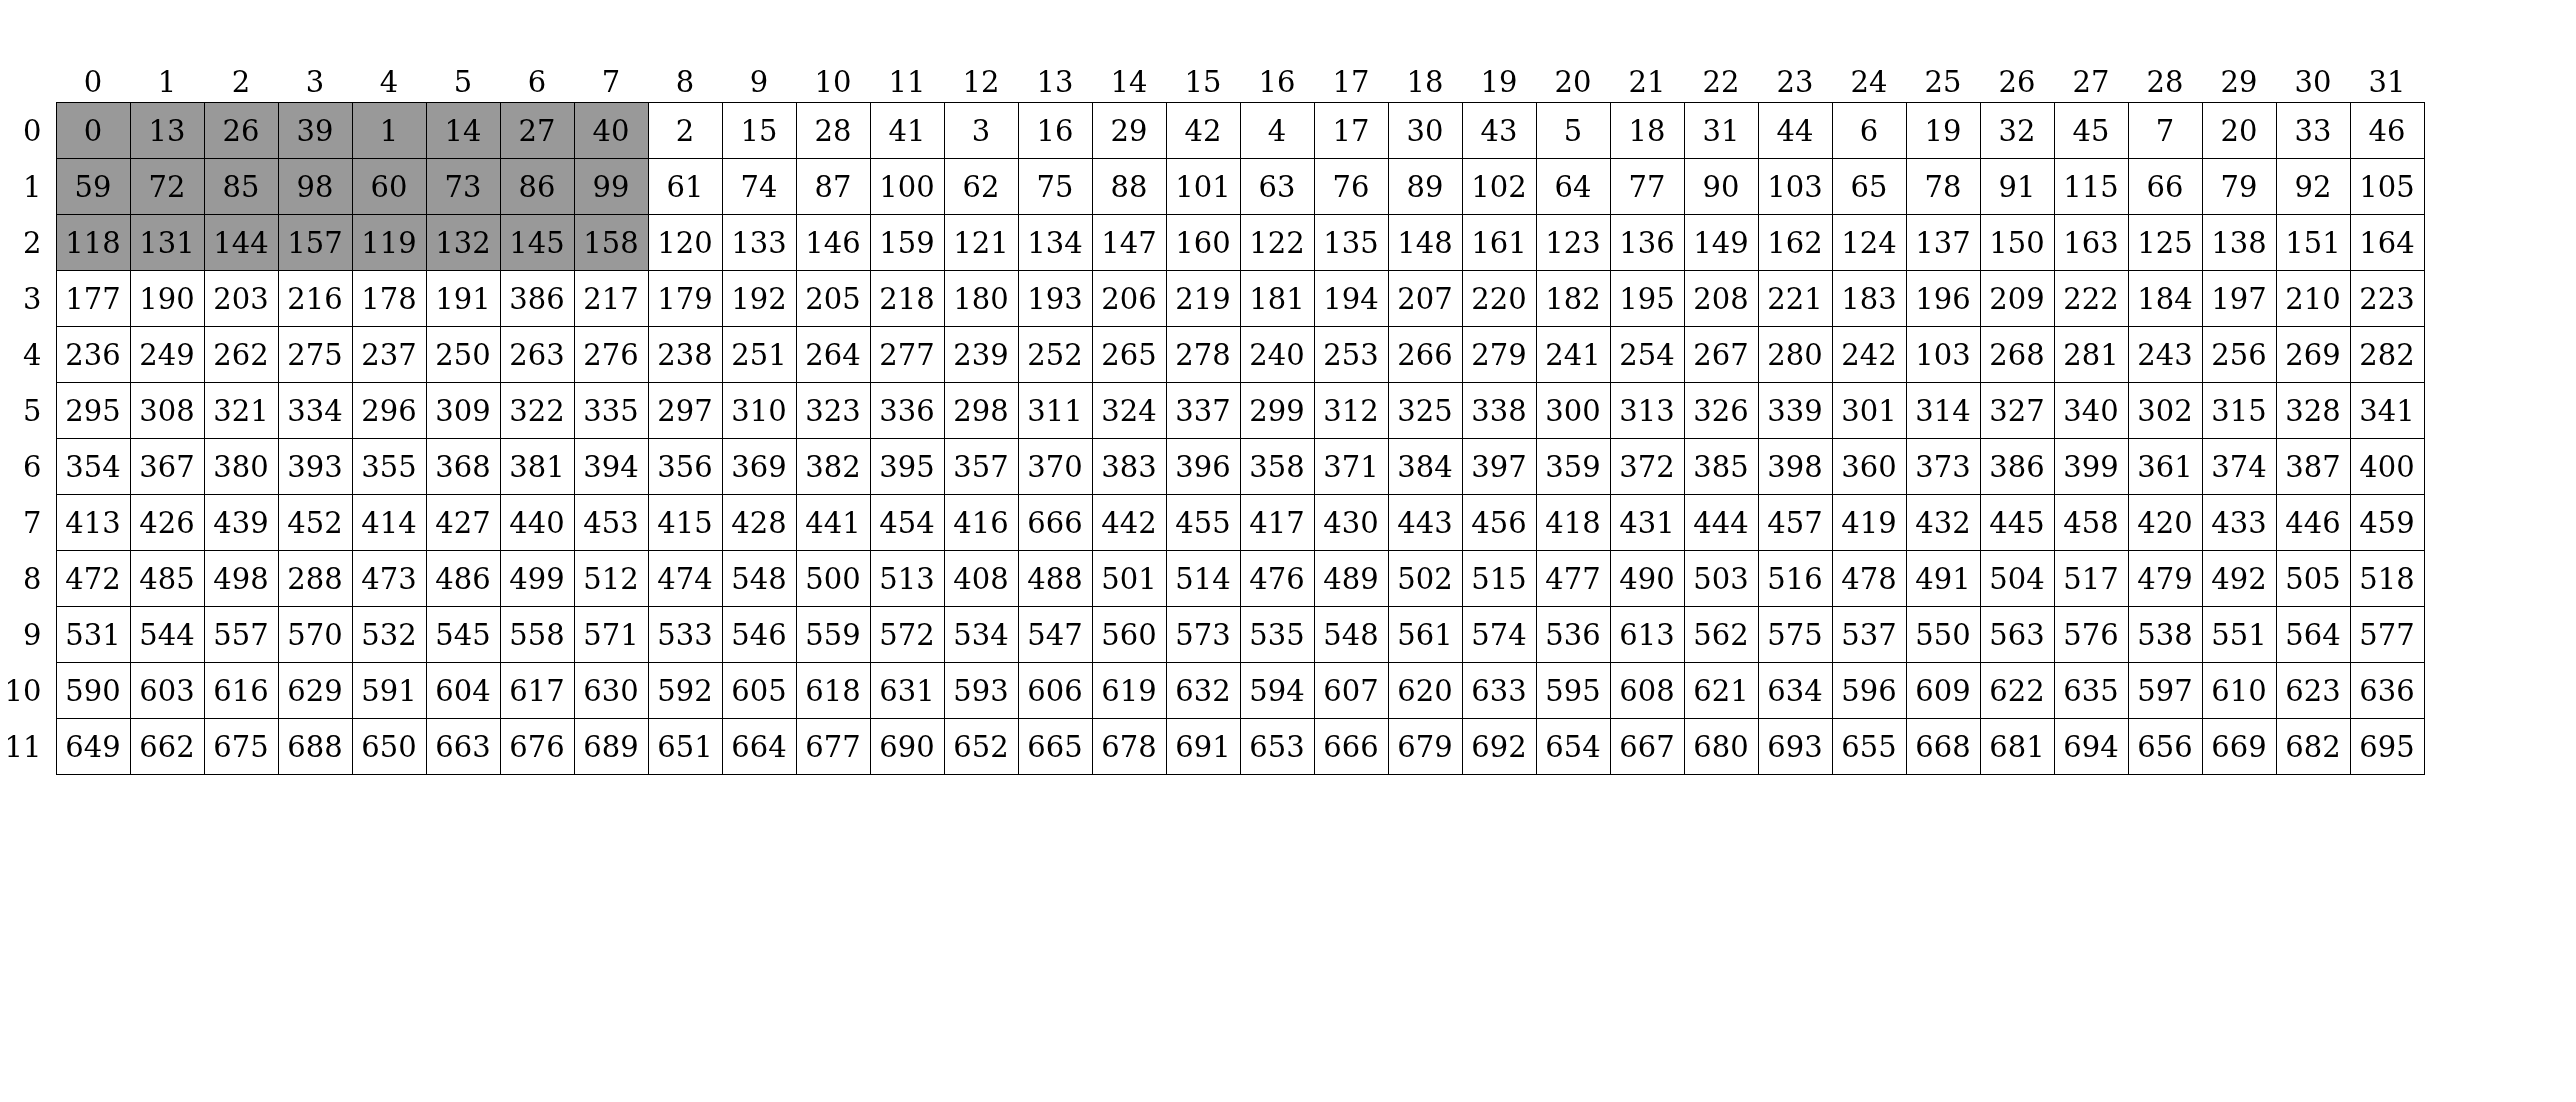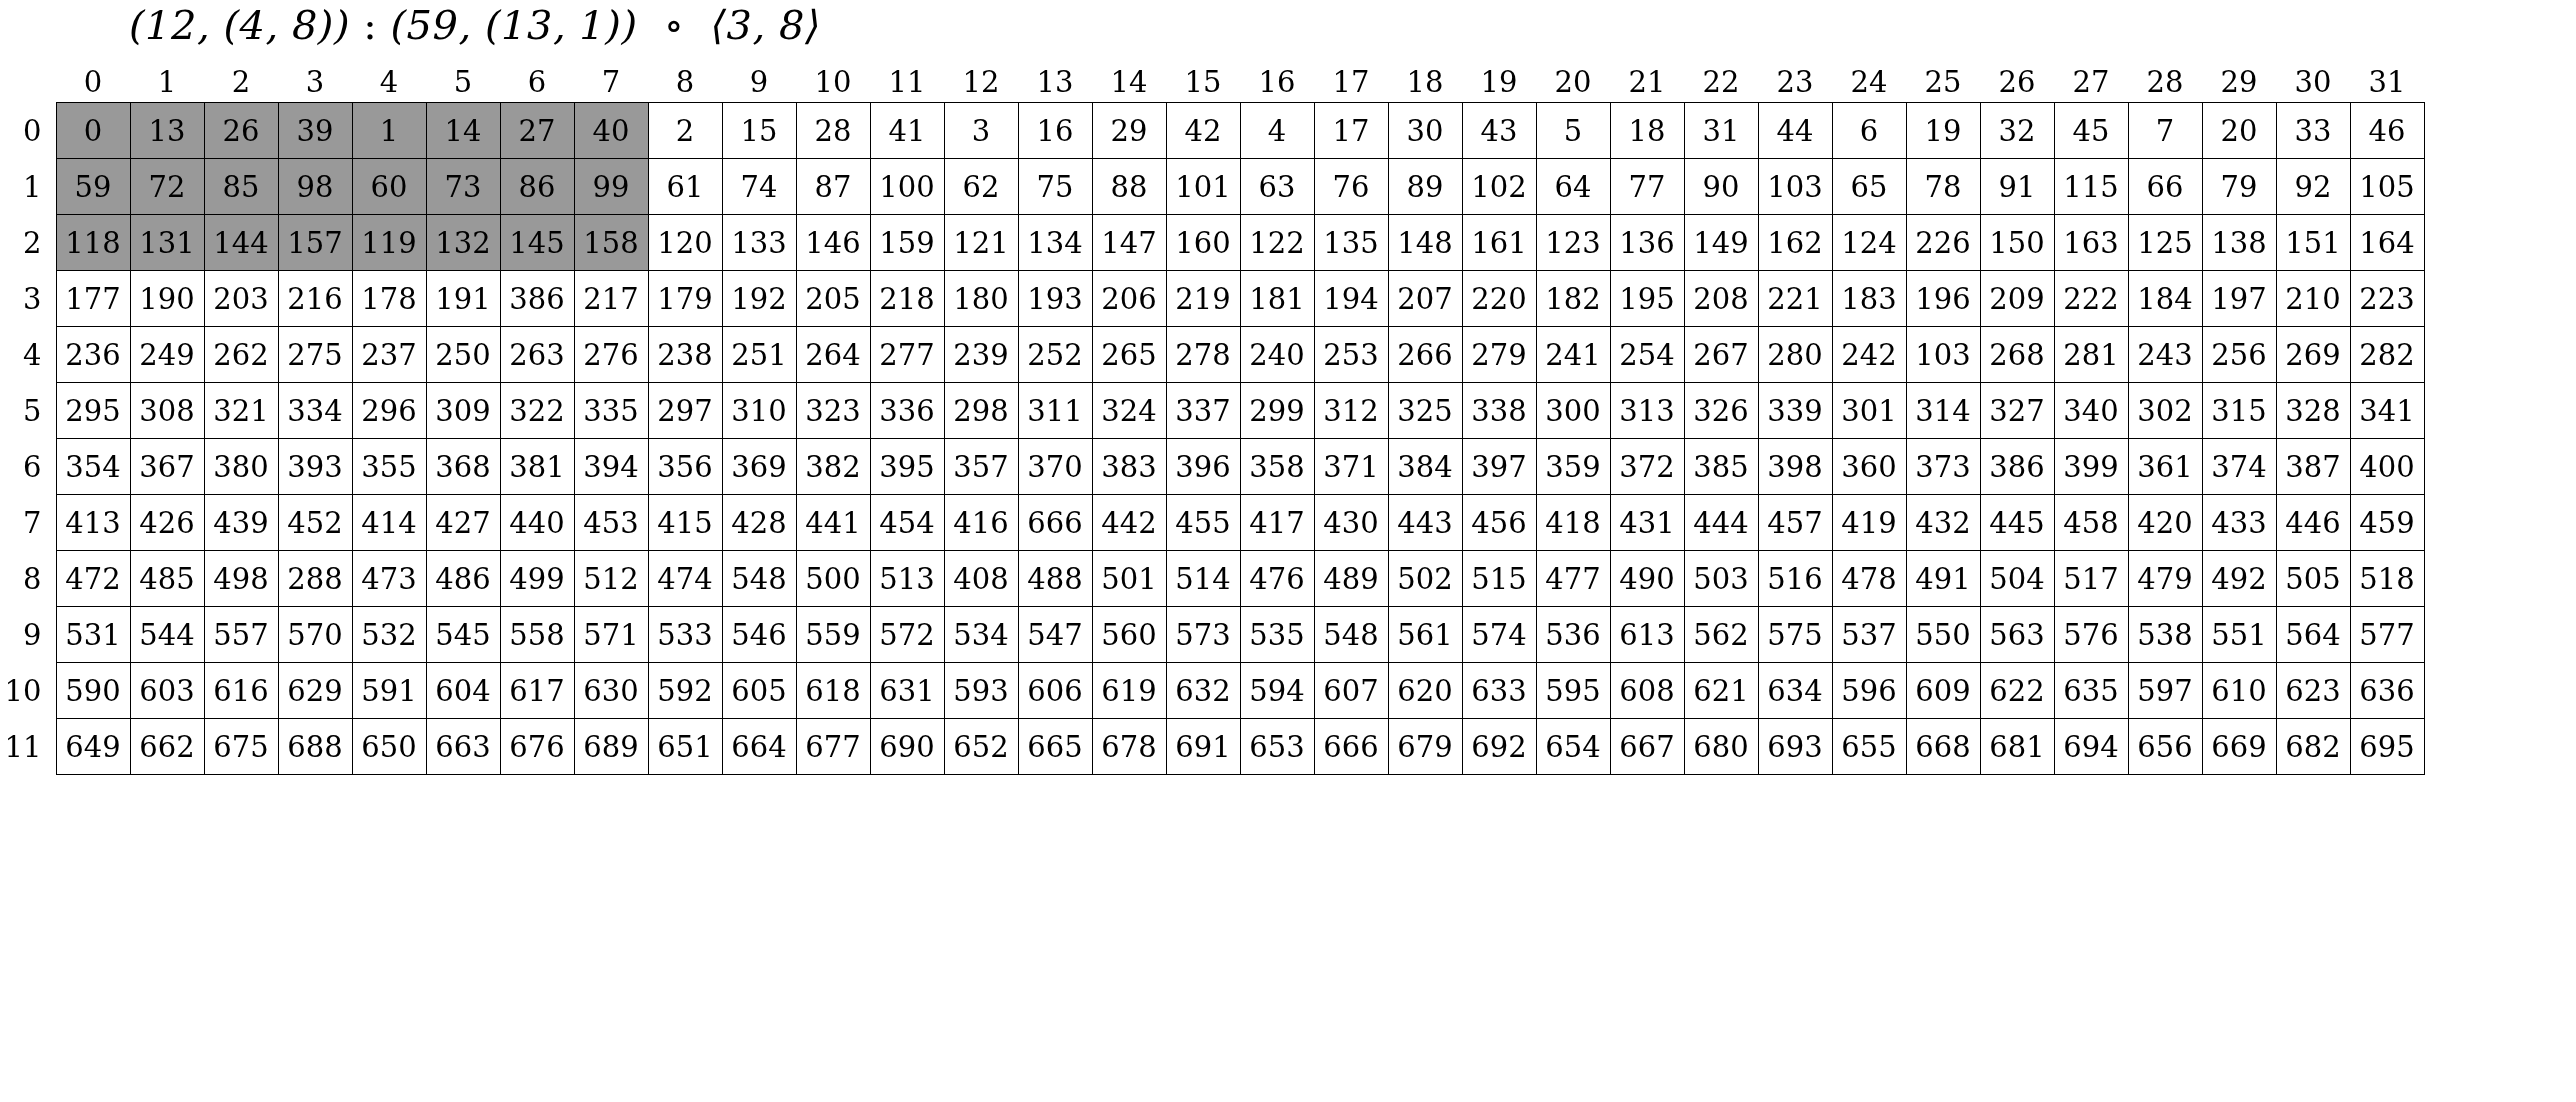--- a/index.html
+++ b/index.html
@@ -90,23 +90,20 @@
   }
   .cell.hl {
     background: #999999;
   }
 </style>
 </head>
 <body>
 
 <div class="page">
 
-  <div class="title">
-    <span>(12, (4, 8))</span><span class="up">&nbsp;:&nbsp;</span><span>(59, (13, 1))</span><span class="up">&nbsp;&nbsp;∘&nbsp;&nbsp;</span><span>⟨3, 8⟩</span>
-  </div>
 
   <div class="grid-wrap">
     <table class="matrix">
       <thead>
         <tr>
           <th class="corner"></th>
         <th class="colhead">0</th>
             <th class="colhead">1</th>
             <th class="colhead">2</th>
             <th class="colhead">3</th>
@@ -231,21 +228,21 @@
             <td class="cell">160</td>
             <td class="cell">122</td>
             <td class="cell">135</td>
             <td class="cell">148</td>
             <td class="cell">161</td>
             <td class="cell">123</td>
             <td class="cell">136</td>
             <td class="cell">149</td>
             <td class="cell">162</td>
             <td class="cell">124</td>
-            <td class="cell">226</td>
+            <td class="cell">137</td>
             <td class="cell">150</td>
             <td class="cell">163</td>
             <td class="cell">125</td>
             <td class="cell">138</td>
             <td class="cell">151</td>
             <td class="cell">164</td>
           </tr>
           <tr>
             <th class="rowhead">3</th>
             <td class="cell">177</td>

